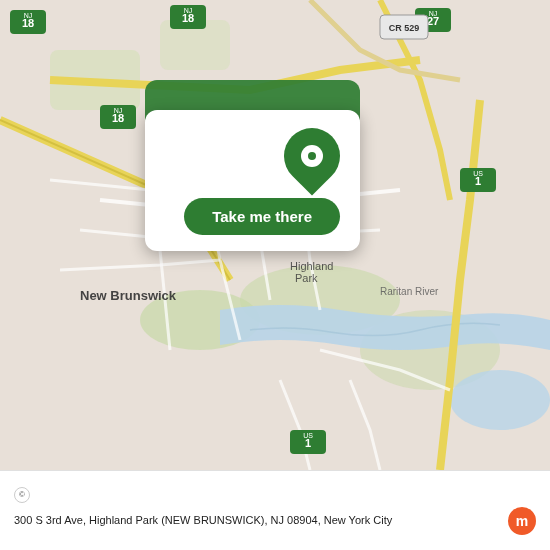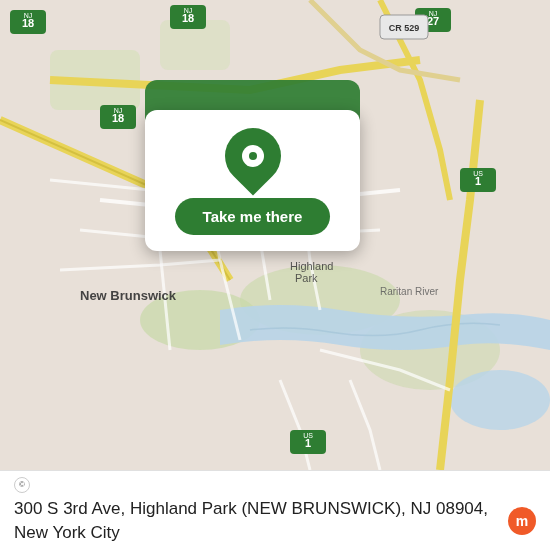--- a/index.html
+++ b/index.html
@@ -31,21 +31,21 @@
     #card-overlay {
       position: absolute;
       top: 110px;
       left: 145px;
       width: 215px;
       background: white;
       border-radius: 12px;
       box-shadow: 0 4px 16px rgba(0,0,0,0.3);
       display: flex;
       flex-direction: column;
-      align-items: center;
+      align-items: flex-end;
       padding: 18px 20px 16px 20px;
       z-index: 10;
     }
 
     #pin-icon-container {
       width: 56px;
       height: 56px;
       background: #2e7d32;
       border-radius: 50% 50% 50% 0;
       transform: rotate(-45deg);
@@ -122,21 +122,21 @@
       color: #555;
     }
 
     #address-row {
       display: flex;
       align-items: center;
       justify-content: space-between;
     }
 
     #address-text {
-      font-size: 17px;
+      font-size: 11px;
       color: #222;
       flex: 1;
       line-height: 1.4;
     }
 
     #moovit-logo {
       display: flex;
       align-items: center;
       gap: 3px;
       flex-shrink: 0;

